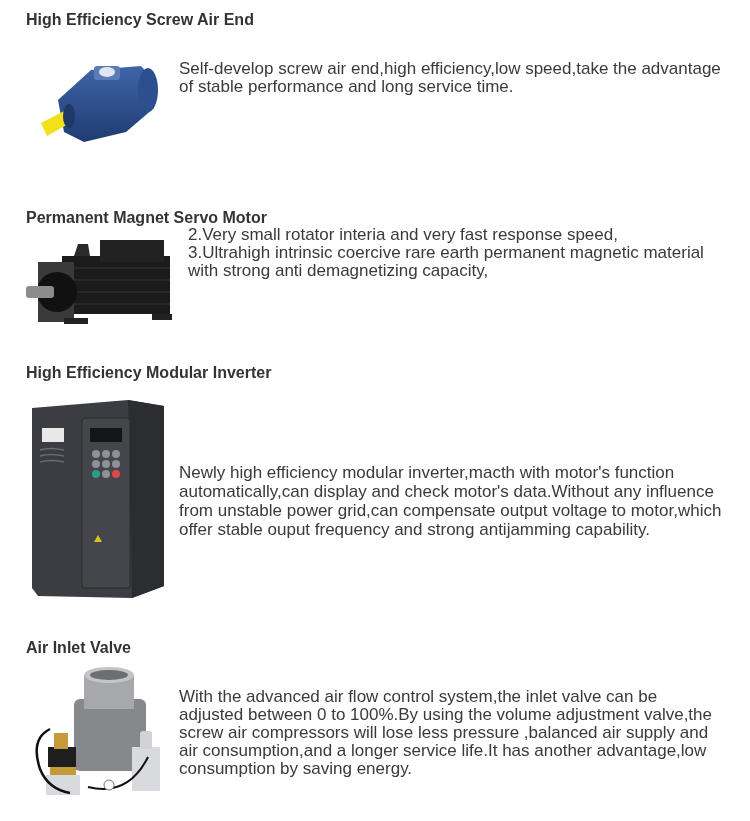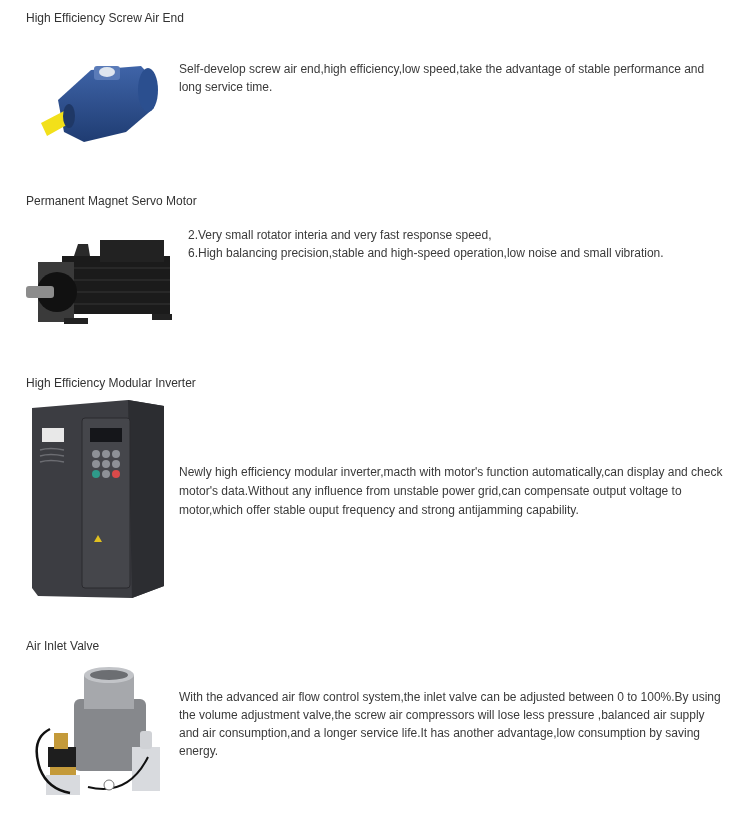--- a/index.html
+++ b/index.html
@@ -1,25 +1,25 @@
 <!DOCTYPE html>
 <html><head>
   <meta charset="utf-8">
   <style>
     html, body { margin: 0; padding: 0; background: #ffffff; }
     body {
       width: 750px; height: 821px; position: relative; overflow: hidden;
       font-family: "Liberation Sans", sans-serif; color: #333333;
     }
     .heading {
-      position: absolute; left: 26px; font-size: 12px; font-weight: normal;
+      position: absolute; left: 26px; font-size: 16px; font-weight: bold;
       color: #333333; margin: 0; letter-spacing: 0;
     }
     .para {
-      position: absolute; font-size: 12px; color: #3a3a3a; line-height: 18px; margin: 0;
+      position: absolute; font-size: 17px; color: #3a3a3a; line-height: 18px; margin: 0;
     }
     .para p { margin: 0; }
     .pic { position: absolute; }
   </style>
 </head>
 <body>
 
 <h3 class="heading" style="top:11px;">High Efficiency Screw Air End</h3>
 <div class="pic" style="left:36px;top:60px;width:125px;height:90px;">
   <svg width="125" height="90" viewBox="0 0 125 90">
@@ -34,45 +34,45 @@
     <rect x="58" y="6" width="26" height="14" rx="3" fill="#5a7bb8"></rect>
     <ellipse cx="71" cy="12" rx="8" ry="5" fill="#dfe6ef"></ellipse>
     <polygon points="5,63 30,50 36,62 11,76" fill="#f2e01a"></polygon>
     <ellipse cx="33" cy="56" rx="6" ry="12" fill="#1f3866"></ellipse>
   </svg>
 </div>
 <div class="para" style="left:179px;top:60px;width:545px;">
   <p>Self-develop screw air end,high efficiency,low speed,take the advantage of stable performance and long service time.</p>
 </div>
 
-<h3 class="heading" style="top:194px;">Permanent Magnet Servo Motor</h3>
+<h3 class="heading" style="top:209px;">Permanent Magnet Servo Motor</h3>
 <div class="pic" style="left:24px;top:232px;width:152px;height:100px;">
   <svg width="152" height="100" viewBox="0 0 152 100">
     <rect x="38" y="24" width="108" height="58" fill="#1b1b1b"></rect>
     <g stroke="#2e2e2e" stroke-width="1.5">
       <line x1="50" y1="36" x2="146" y2="36"></line>
         <line x1="50" y1="48" x2="146" y2="48"></line>
       <line x1="50" y1="60" x2="146" y2="60"></line>
         <line x1="50" y1="72" x2="146" y2="72"></line>
     </g>
     <rect x="76" y="8" width="64" height="22" fill="#222"></rect>
     <polygon points="50,24 54,12 64,12 66,24" fill="#2a2a2a"></polygon>
     <rect x="14" y="30" width="36" height="60" fill="#3a3a3a"></rect>
     <circle cx="33" cy="60" r="20" fill="#111"></circle>
     <rect x="2" y="54" width="28" height="12" rx="3" fill="#8c8c8c"></rect>
     <rect x="128" y="82" width="20" height="6" fill="#222"></rect>
     <rect x="40" y="86" width="24" height="6" fill="#222"></rect>
   </svg>
 </div>
 <div class="para" style="left:188px;top:226px;width:540px;">
   <p>2.Very small rotator interia and very fast response speed,</p>
-  <p>6.High balancing precision,stable and high-speed operation,low noise and small vibration.</p>
+  <p>3.Ultrahigh intrinsic coercive rare earth permanent magnetic material with strong anti demagnetizing capacity,</p>
 </div>
 
-<h3 class="heading" style="top:376px;">High Efficiency Modular Inverter</h3>
+<h3 class="heading" style="top:364px;">High Efficiency Modular Inverter</h3>
 <div class="pic" style="left:28px;top:398px;width:140px;height:205px;">
   <svg width="140" height="205" viewBox="0 0 140 205">
     <polygon points="4,10 100,2 136,8 136,188 104,200 10,198 4,190" fill="#3c3d42"></polygon>
     <polygon points="100,2 136,8 136,188 104,200" fill="#2c2d31"></polygon>
     <rect x="54" y="20" width="48" height="170" rx="3" fill="#45464b" stroke="#2a2a2e"></rect>
     <rect x="62" y="30" width="32" height="14" fill="#15161a"></rect>
     <g fill="#8e9197">
       <circle cx="68" cy="56" r="4"></circle>
         <circle cx="78" cy="56" r="4"></circle>
         <circle cx="88" cy="56" r="4"></circle>

